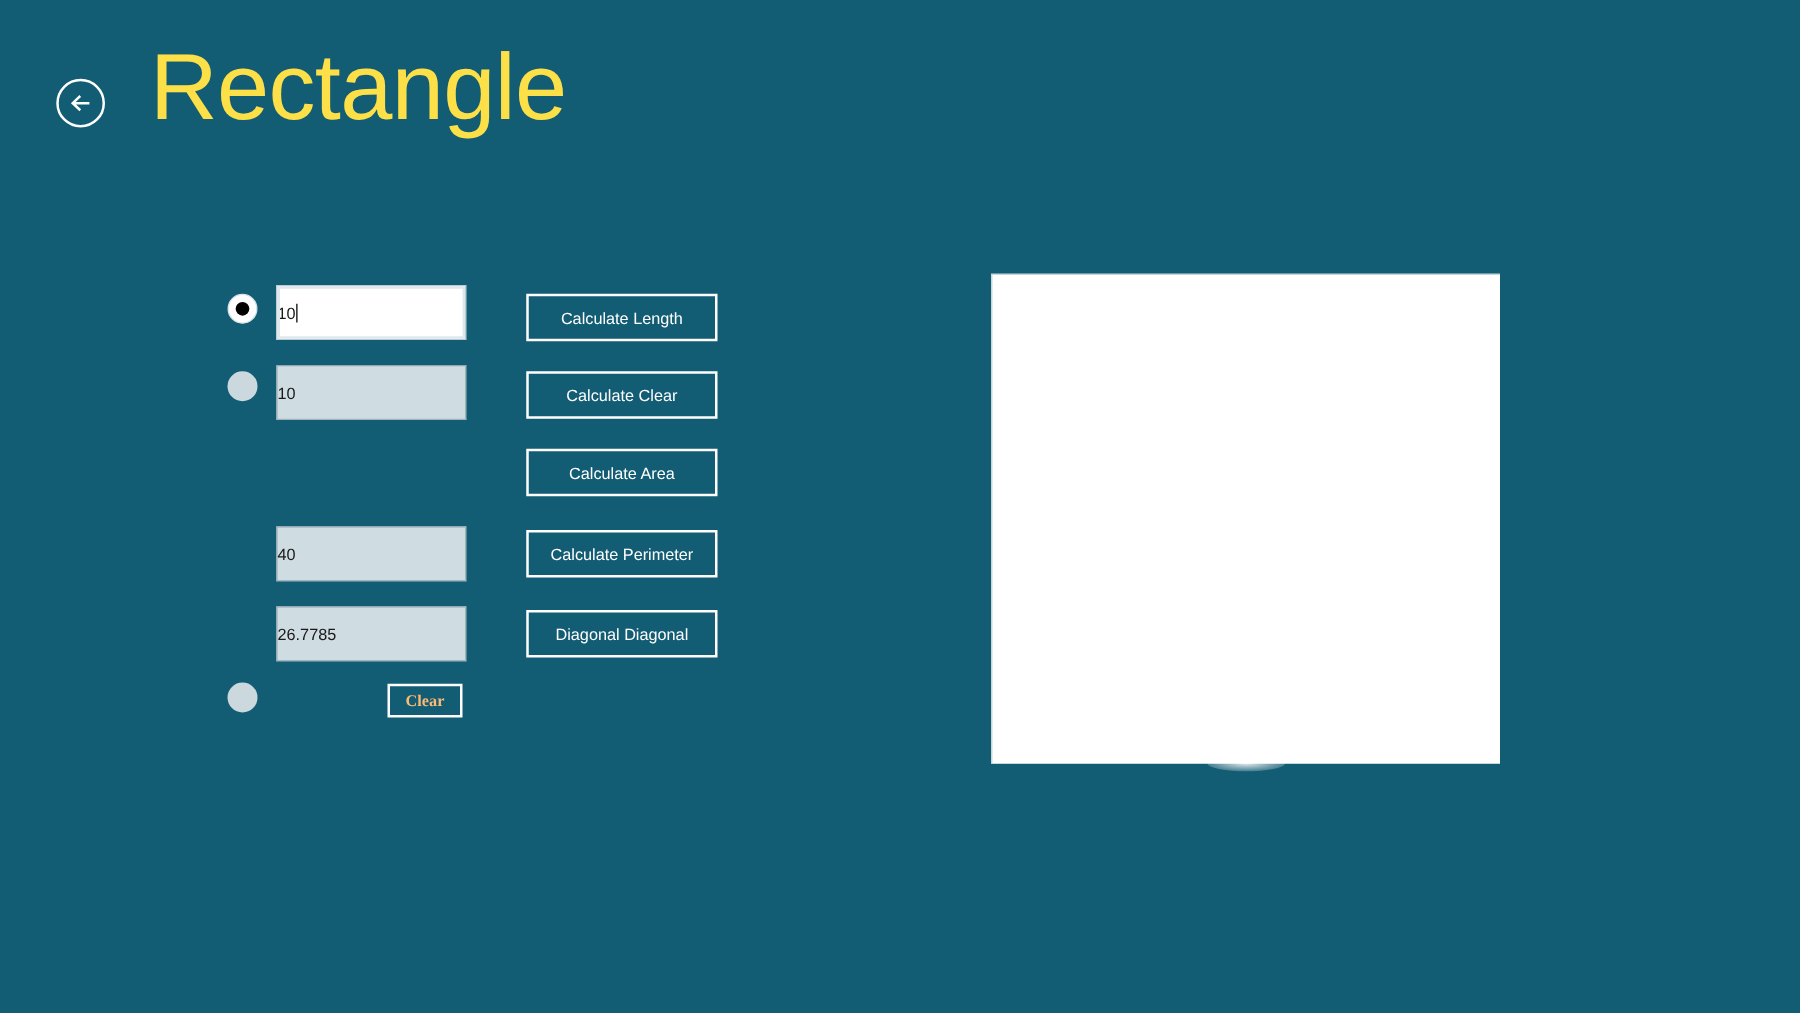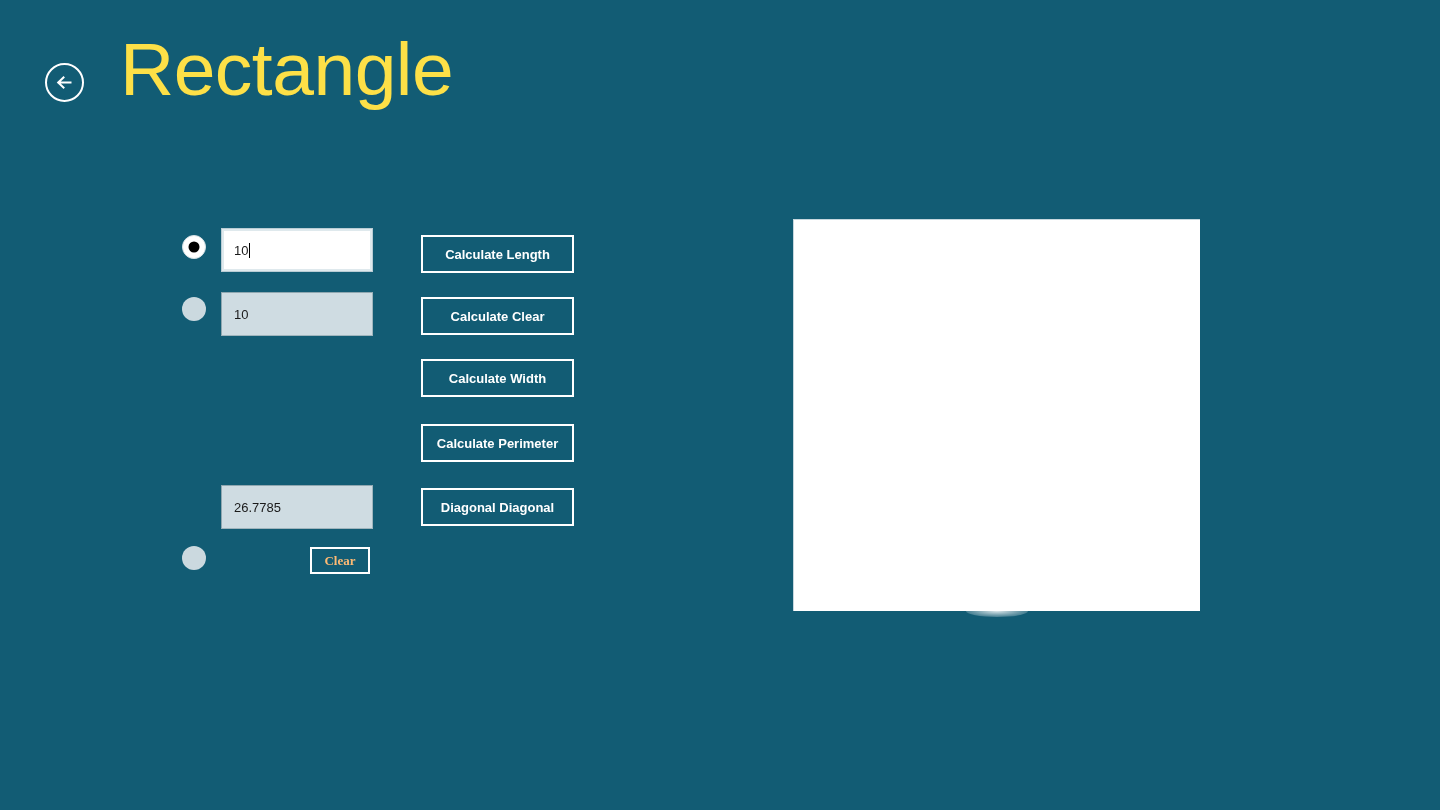--- a/index.html
+++ b/index.html
@@ -90,21 +90,21 @@
     position: absolute;
     left: 221px;
     width: 152px;
     height: 44px;
     background: #CFDCE2;
     border: 1px solid #9fb5bd;
     border-top-color: #8fa7b0;
     border-left-color: #8fa7b0;
     display: flex;
     align-items: center;
-    padding-left: 12px;
+    padding-left: 0;
     font-size: 13px;
     color: #1a1a1a;
     cursor: text;
   }
 
   .field.focused {
     background: #ffffff;
     border: 1px solid #b9ccd4;
     outline: 2px solid #dfe9ed;
     outline-offset: -3px;
@@ -122,21 +122,21 @@
 
   .calc-btn {
     position: absolute;
     left: 421px;
     width: 153px;
     height: 38px;
     border: 2px solid #ffffff;
     background: transparent;
     color: #ffffff;
     font-size: 13px;
-    font-weight: bold;
+    font-weight: normal;
     font-family: "Liberation Sans", sans-serif;
     cursor: pointer;
     display: flex;
     align-items: center;
     justify-content: center;
   }
 
   .clear-btn {
     position: absolute;
     left: 310px;
@@ -207,22 +207,25 @@
       <span class="caret"></span>
   </div>
   <button class="calc-btn" style="top:235px">Calculate Length</button>
 
   <div class="radio" style="top:297px"></div>
   <div class="field" style="top:292px">
     <span class="value">10</span>
   </div>
   <button class="calc-btn" style="top:297px">Calculate Clear</button>
 
-  <button class="calc-btn" style="top:359px">Calculate Width</button>
-
+  <button class="calc-btn" style="top:359px">Calculate Area</button>
+
+  <div class="field" style="top:421px">
+    <span class="value">40</span>
+  </div>
   <button class="calc-btn" style="top:424px">Calculate Perimeter</button>
 
   <div class="field" style="top:485px">
     <span class="value">26.7785</span>
   </div>
   <button class="calc-btn" style="top:488px">Diagonal Diagonal</button>
 
   <div class="radio" style="top:546px"></div>
   <button class="clear-btn">Clear</button>
 

